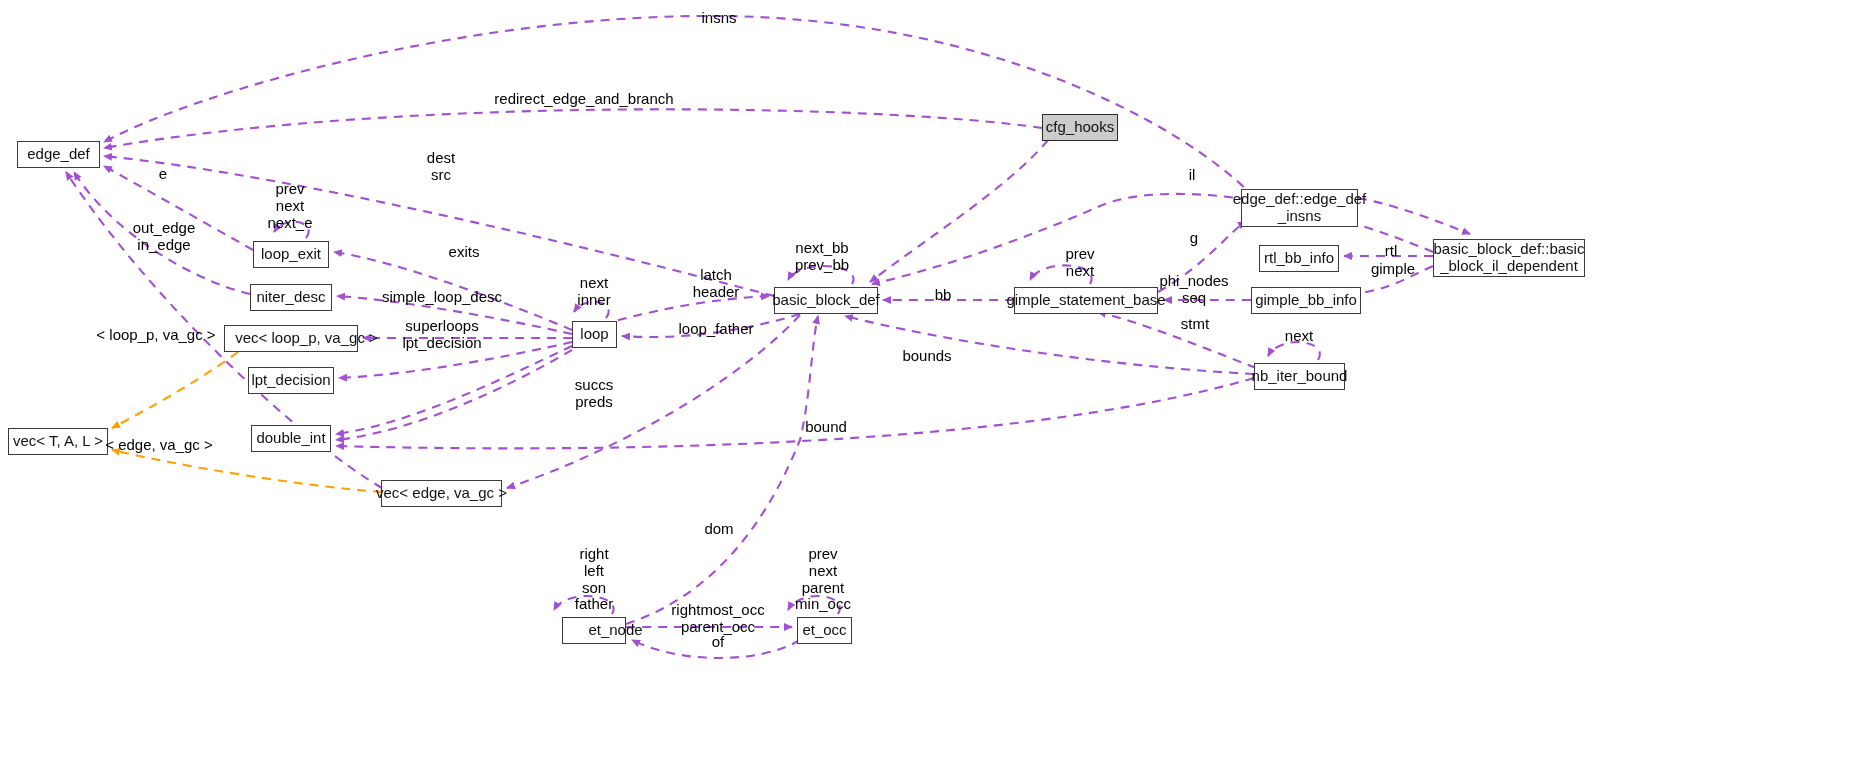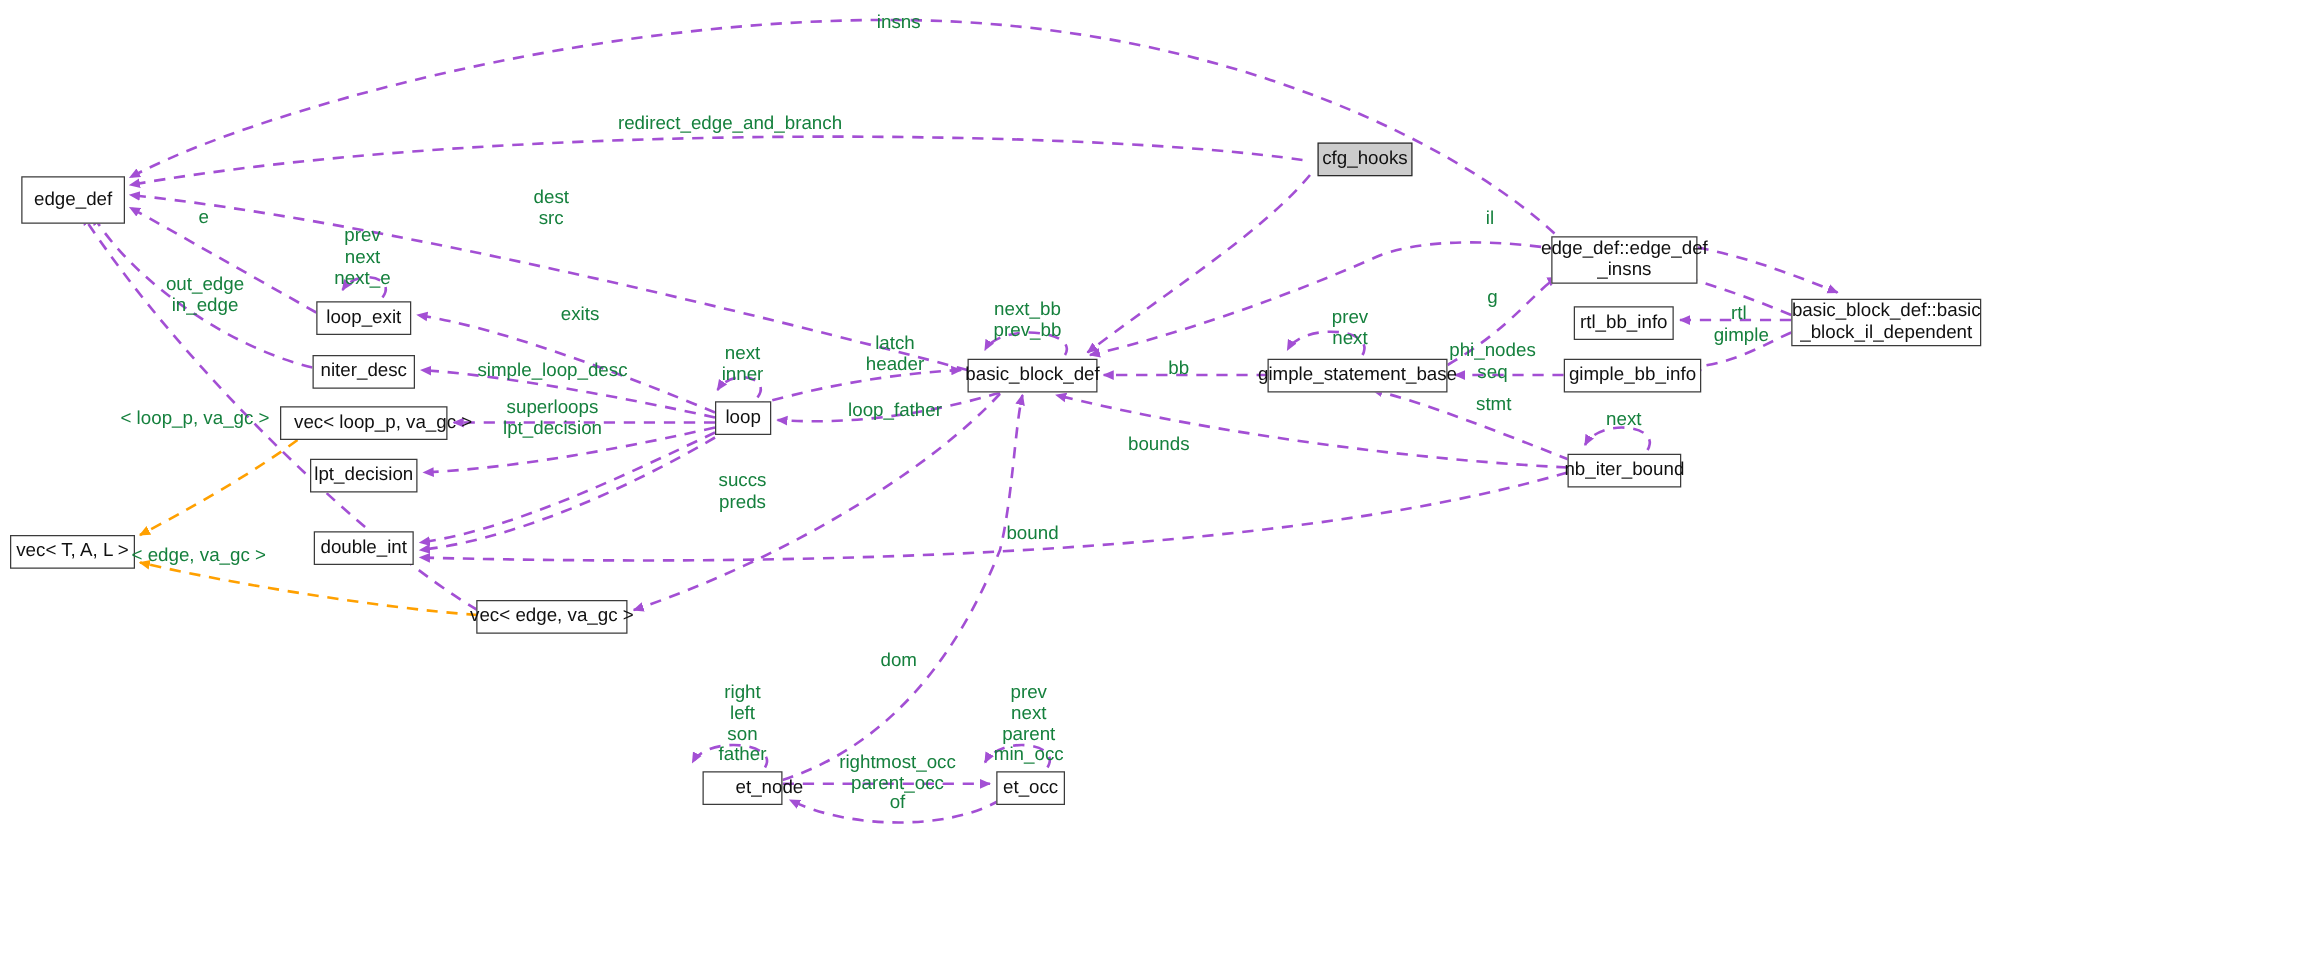--- a/index.html
+++ b/index.html
@@ -2,22 +2,22 @@
 <html><head>
 <meta charset="utf-8">
 <style>
   html,body{margin:0;padding:0;background:#ffffff;}
   body{font-family:"Liberation Sans","DejaVu Sans",sans-serif;}
   #diagram-root{position:relative;width:1856px;height:774px;background:#ffffff;overflow:hidden;}
   svg#edges{position:absolute;left:0;top:0;width:1856px;height:774px;}
   .node{position:absolute;box-sizing:border-box;border:1.6px solid #3b3b3b;background:#ffffff;
         display:flex;align-items:center;justify-content:center;text-align:center;
         font-size:15px;color:#101010;line-height:1.12;white-space:pre;}
-  .node.filled{background:#cccccc;border-color:#2a2a2a;margin-left:12px;}
-  .elabel{position:absolute;font-size:15px;color:#15803d;text-align:center;
+  .node.filled{background:#cccccc;border-color:#2a2a2a;}
+  .elabel{position:absolute;font-size:15px;color:#000000;text-align:center;
           line-height:1.12;white-space:pre;transform:translate(-50%,0);}
 </style>
 </head>
 <body>
 
 <div id="diagram-root">
 
   <svg id="edges" viewBox="0 0 1856 774" xmlns="http://www.w3.org/2000/svg">
     <defs>
       <marker id="ah" markerWidth="9" markerHeight="9" refX="8" refY="4.5" orient="auto" markerUnits="userSpaceOnUse">
@@ -101,21 +101,21 @@
       <path d="M838,614 C850,594 800,588 788,610"></path>
     </g>
     <g fill="none" stroke="#ffa000" stroke-width="2.1" stroke-dasharray="9,7" marker-end="url(#aho)">
 
       <path d="M238,352 C200,380 150,408 112,428"></path>
 
       <path d="M382,492 C300,486 180,466 112,450"></path>
     </g>
   </svg>
 
-  <div class="node" style="left:17px;top:141px;width:83px;height:38px;">edge_def</div>
+  <div class="node" style="left:17px;top:141px;width:83px;height:27px;">edge_def</div>
   <div class="node" style="left:253px;top:241px;width:76px;height:27px;">loop_exit</div>
   <div class="node" style="left:250px;top:284px;width:82px;height:27px;">niter_desc</div>
   <div class="node" style="left:224px;top:325px;width:134px;height:27px;padding-left:31px;">vec&lt; loop_p, va_gc &gt;</div>
   <div class="node" style="left:248px;top:367px;width:86px;height:27px;">lpt_decision</div>
   <div class="node" style="left:251px;top:425px;width:80px;height:27px;">double_int</div>
   <div class="node" style="left:8px;top:428px;width:100px;height:27px;">vec&lt; T, A, L &gt;</div>
   <div class="node" style="left:381px;top:480px;width:121px;height:27px;">vec&lt; edge, va_gc &gt;</div>
   <div class="node" style="left:572px;top:321px;width:45px;height:27px;">loop</div>
   <div class="node" style="left:774px;top:287px;width:104px;height:27px;">basic_block_def</div>
   <div class="node filled" style="left:1042px;top:114px;width:76px;height:27px;">cfg_hooks</div>

